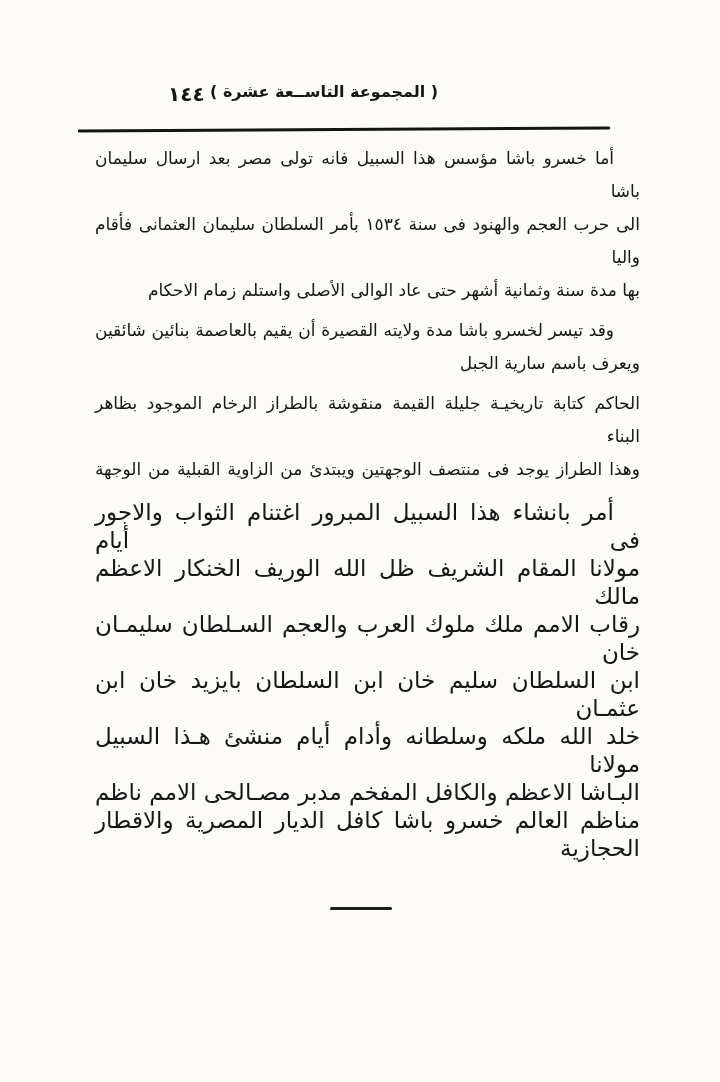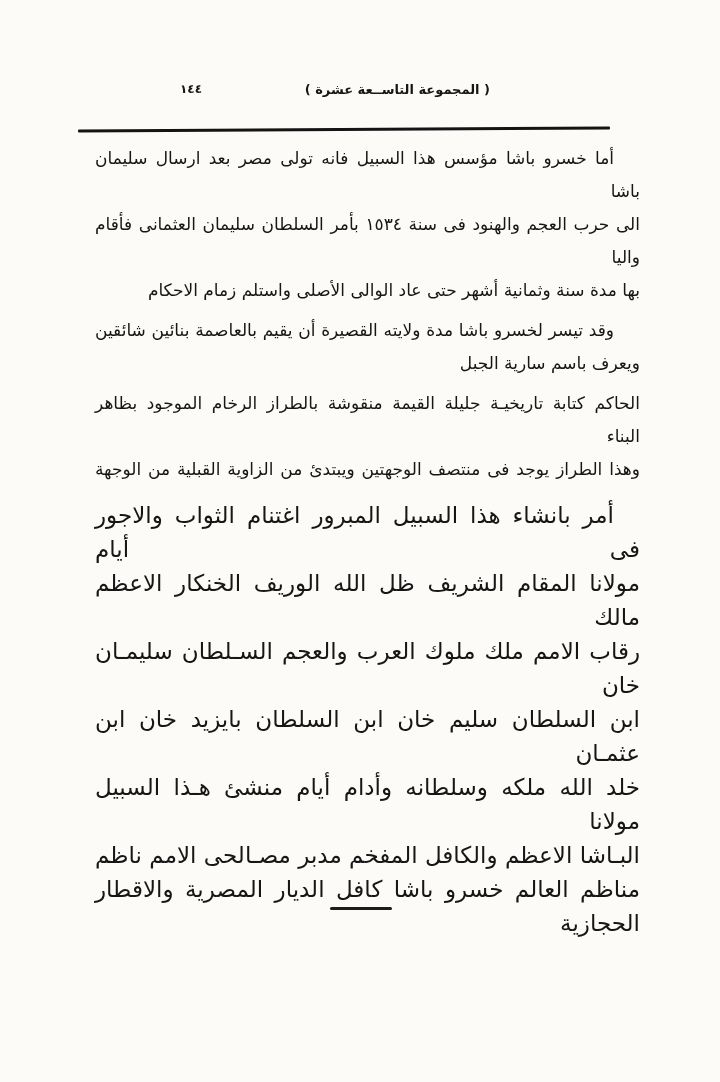--- a/index.html
+++ b/index.html
@@ -24,31 +24,31 @@
     top: 80px;
     left: 80px;
     right: 80px;
     height: 40px;
   }
   .collection-title {
     position: absolute;
     top: 2px;
     right: 150px;
     left: 130px;
-    text-align: right;
-    font-size: 13px;
+    text-align: left;
+    font-size: 16px;
     font-weight: 700;
     letter-spacing: 0.5px;
     white-space: nowrap;
   }
   .page-number {
     position: absolute;
     top: 2px;
-    left: 100px;
-    font-size: 12px;
+    left: 88px;
+    font-size: 20px;
     font-weight: 700;
   }
   .header-rule {
     position: absolute;
     top: 128px;
     left: 78px;
     width: 532px;
     height: 3px;
     background: #141414;
     transform: rotate(-0.35deg);
@@ -68,21 +68,21 @@
     text-align: justify;
     text-align-last: justify;
     -moz-text-align-last: justify;
   }
   .small .line {
     font-size: 17px;
     line-height: 33px;
   }
   .large .line {
     font-size: 23px;
-    line-height: 34px;
+    line-height: 28px;
   }
   .large { margin-top: 12px; }
   .indent { text-indent: 26px; }
   .last-line {
     text-align-last: right;
     -moz-text-align-last: right;
   }
   
   .end-divider {
     position: absolute;

